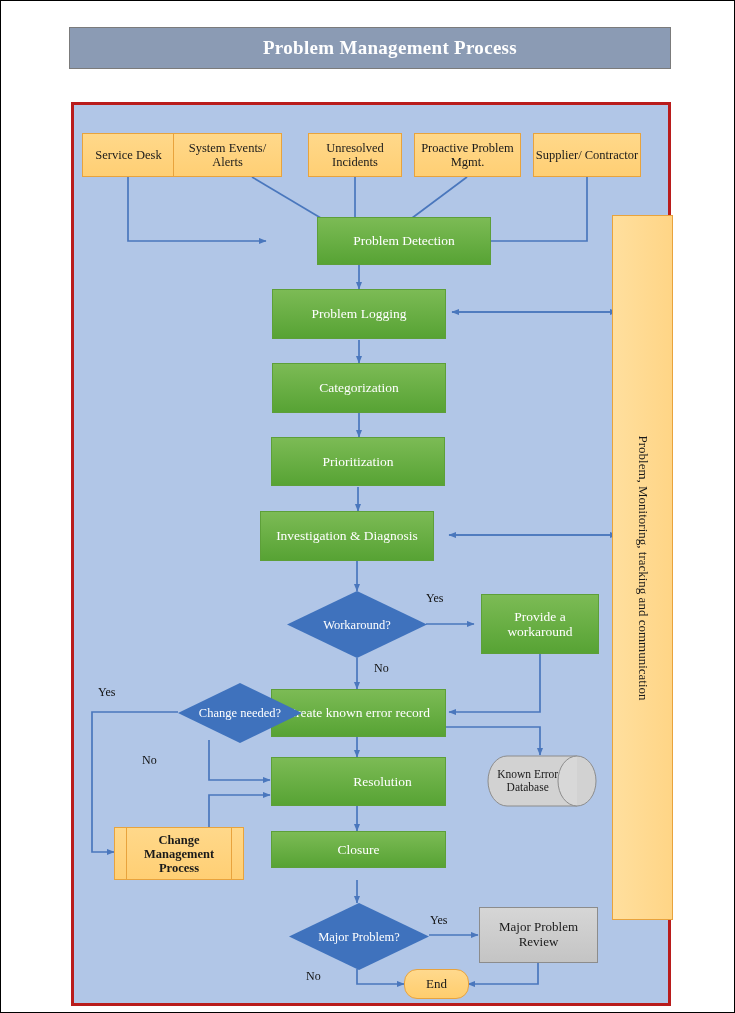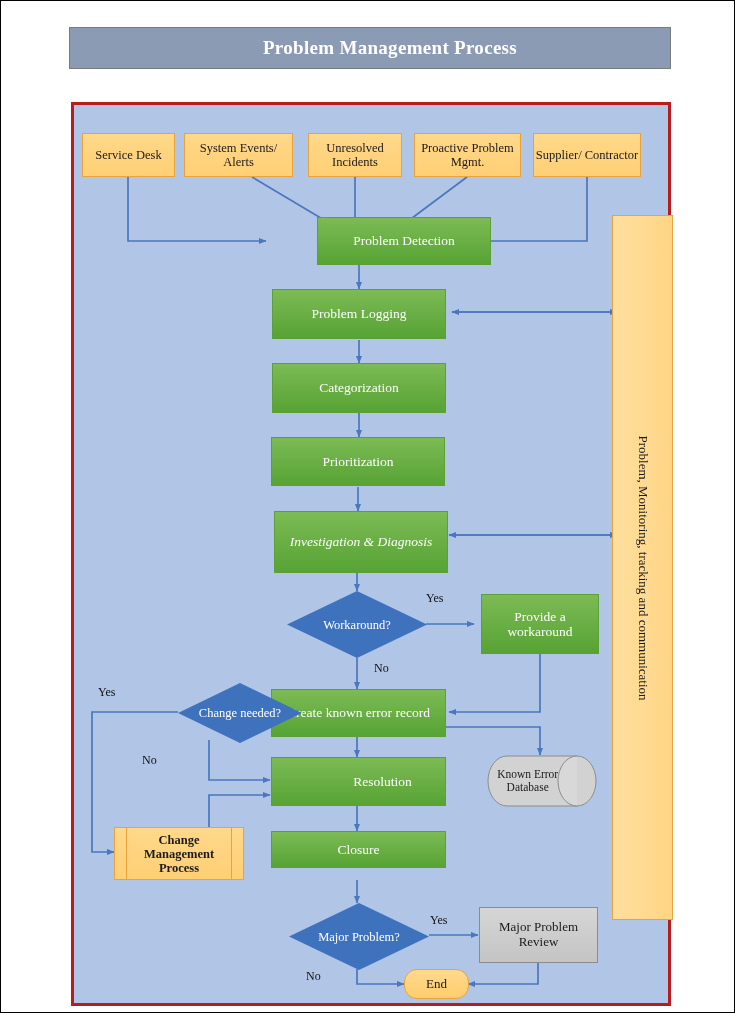--- a/index.html
+++ b/index.html
@@ -145,21 +145,21 @@
 
         <path d="M283,864 L283,879 L330,879" marker-end="url(#ah)"></path>
 
         <path d="M464,858 L464,879 L394,879" marker-end="url(#ah)"></path>
       </g>
     </svg>
 
     <div class="node src" style="left:8px;top:28px;width:93px;height:44px;">
       <span>Service Desk</span>
     </div>
-    <div class="node src" style="left:110px;top:28px;width:109px;height:44px;">
+    <div class="node src" style="left:99px;top:28px;width:109px;height:44px;">
       <span>System Events/ Alerts</span>
     </div>
     <div class="node src" style="left:234px;top:28px;width:94px;height:44px;">
       <span>Unresolved Incidents</span>
     </div>
     <div class="node src" style="left:340px;top:28px;width:107px;height:44px;">
       <span>Proactive Problem Mgmt.</span>
     </div>
     <div class="node src" style="left:459px;top:28px;width:108px;height:44px;">
       <span>Supplier/ Contractor</span>
@@ -174,21 +174,21 @@
     </div>
     <div class="node proc" style="left:198px;top:184px;width:174px;height:50px;">
       <span>Problem Logging</span>
     </div>
     <div class="node proc" style="left:198px;top:258px;width:174px;height:50px;">
       <span>Categorization</span>
     </div>
     <div class="node proc" style="left:197px;top:332px;width:174px;height:49px;">
       <span>Prioritization</span>
     </div>
-    <div class="node proc" style="left:200px;top:406px;width:174px;height:62px;font-style:italic;">
+    <div class="node proc" style="left:186px;top:406px;width:174px;height:50px;">
       <span>Investigation &amp; Diagnosis</span>
     </div>
     <div class="node proc" style="left:407px;top:489px;width:118px;height:60px;">
       <span>Provide a workaround</span>
     </div>
     <div class="node proc" style="left:197px;top:584px;width:175px;height:48px;">
       <span>Create known error record</span>
     </div>
     <div class="node proc" style="left:197px;top:652px;width:175px;height:49px;padding-left:48px;">
       <span>Resolution</span>

